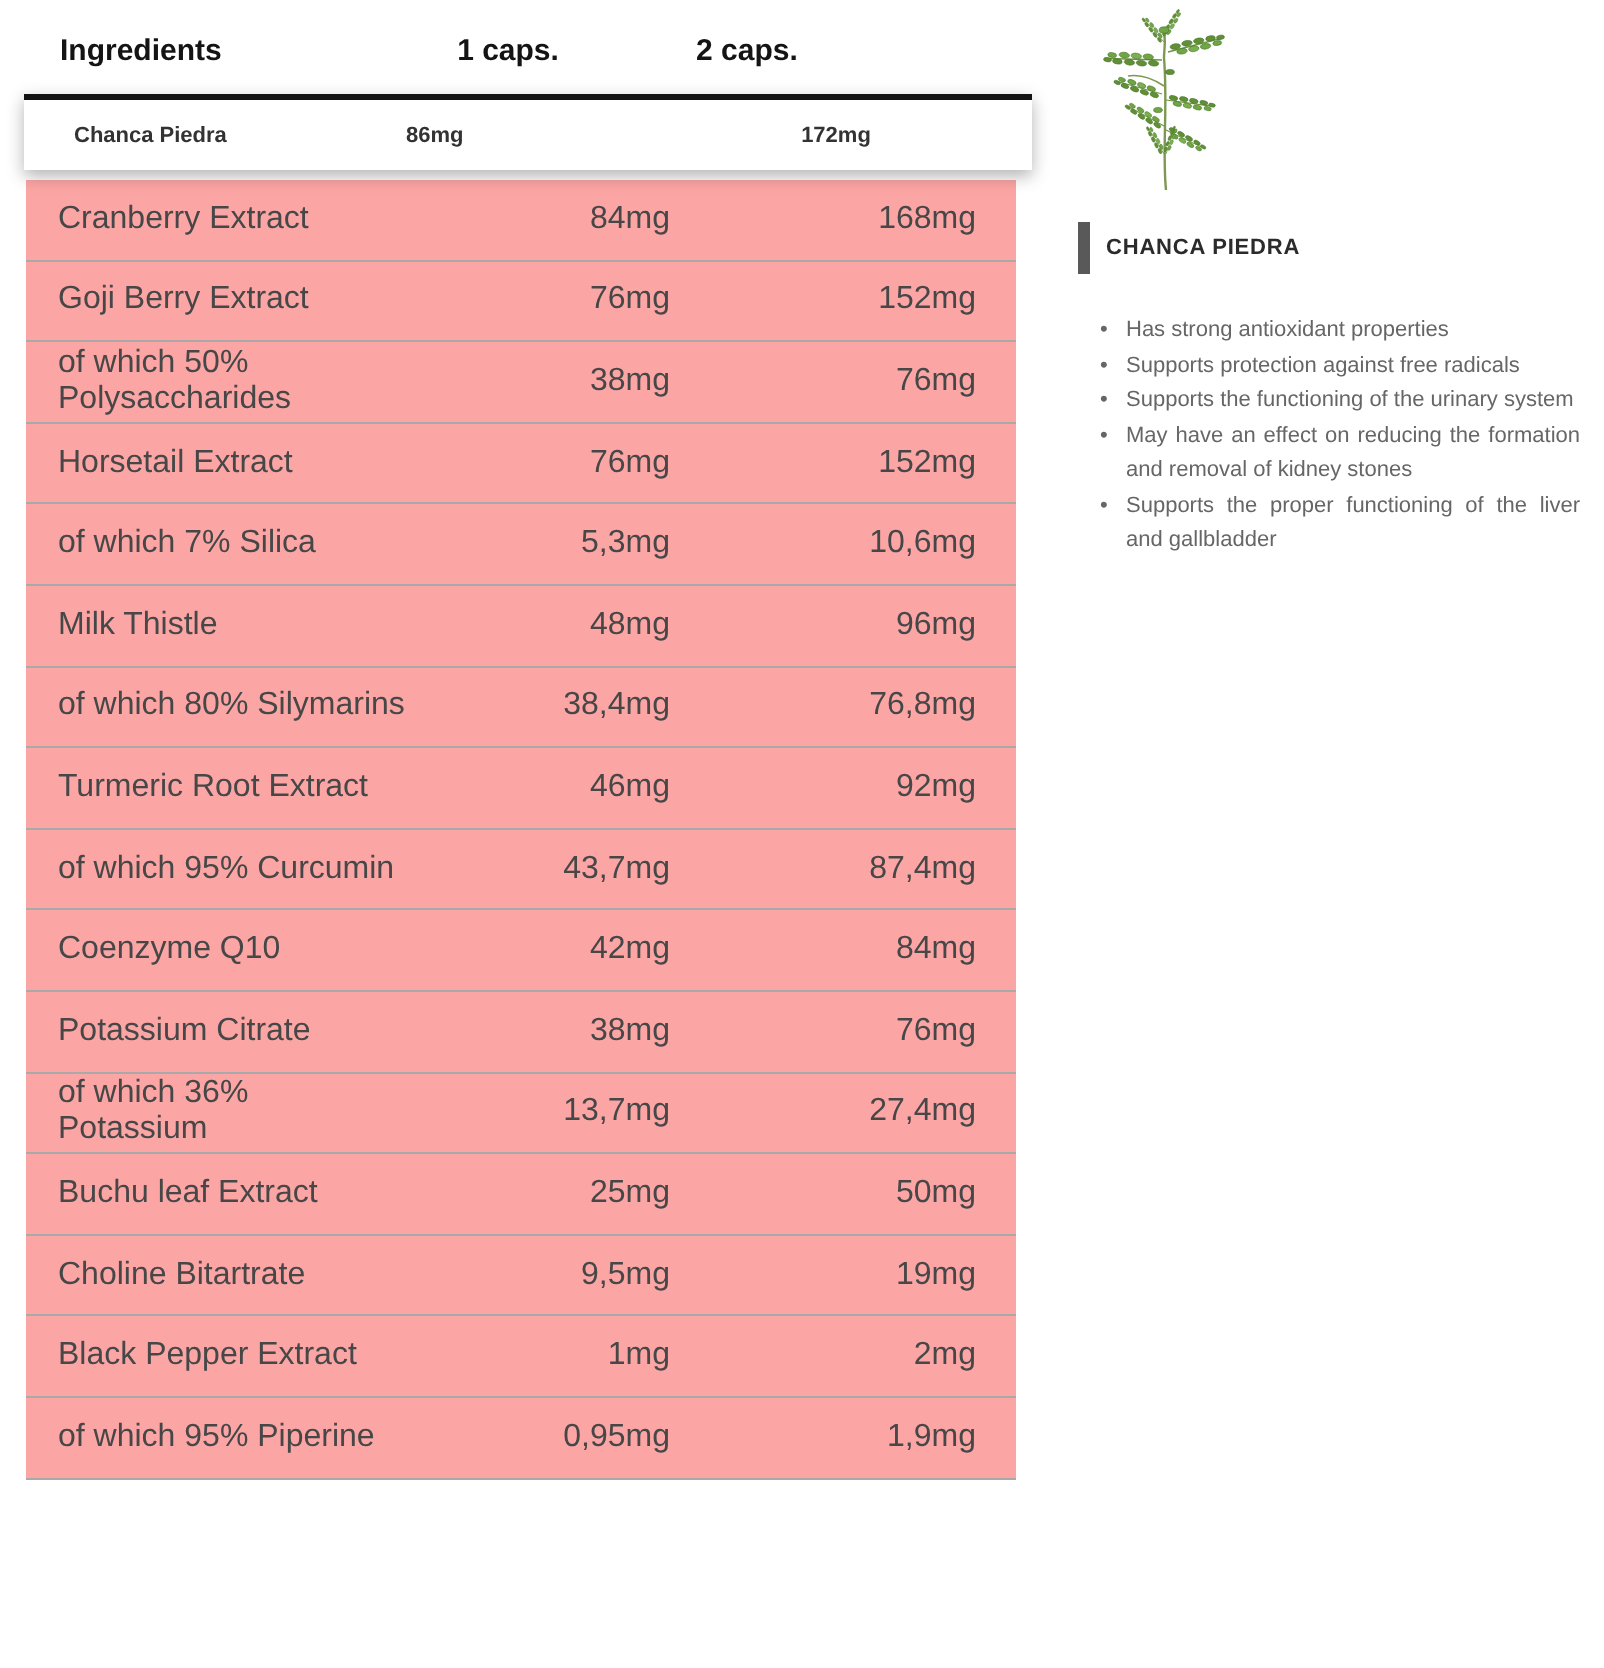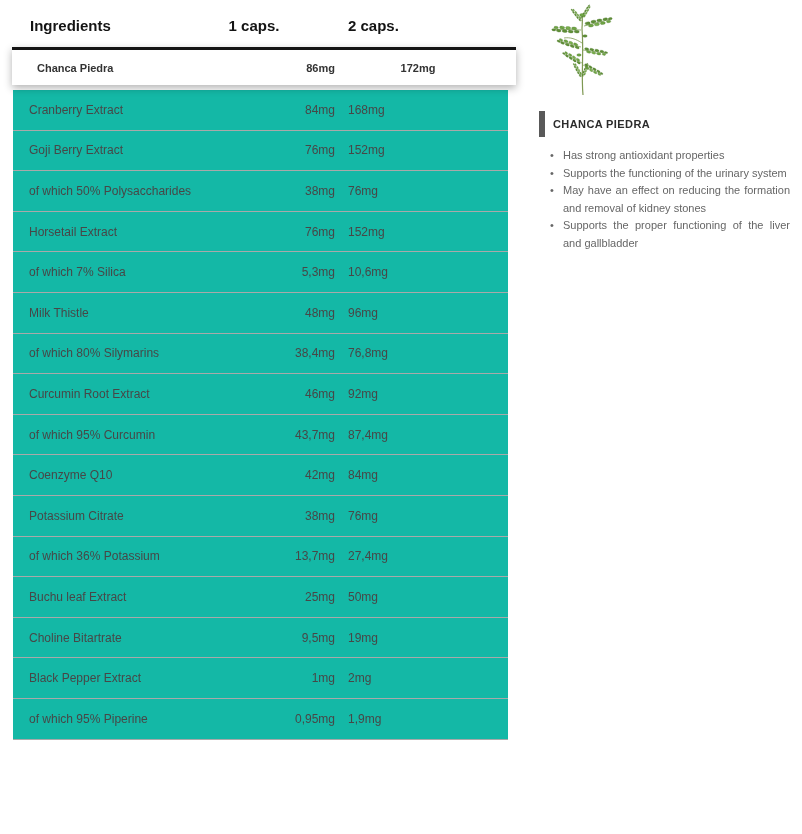--- a/index.html
+++ b/index.html
@@ -26,44 +26,44 @@
 
   .card{
     position:absolute;left:12px;top:47px;width:504px;height:38px;
     background:#ffffff;border-top:3px solid var(--card-border);
     box-shadow:0 3px 8px rgba(0,0,0,0.30);
     display:grid;grid-template-columns:1fr 145px 160px;align-items:center;
     padding-left:1px;padding-right:8px;
     font-size:11px;font-weight:bold;color:#333333;z-index:2;
   }
   .card .name{padding-left:24px;}
-  .card .v1{text-align:right;padding-right:13px;}
+  .card .v1{padding-right:13px;}
   .card .v2{text-align:center;padding-right:20px;}
 
   .rows{position:absolute;left:13px;top:90px;width:495px;}
   .row{
     height:40.6px;display:grid;grid-template-columns:1fr 145px 160px;
     align-items:center;border-bottom:1px solid var(--separator);
-    font-size:12px;color:var(--row-text);background:#14b8a6;
+    font-size:16px;color:var(--row-text);background:#fca5a5;
   }
   .row .name{padding-left:16px;}
   .row .v1{text-align:right;padding-right:13px;}
-  .row .v2{text-align:left;padding-right:20px;}
+  .row .v2{text-align:right;padding-right:20px;}
 
   
   .plant{position:absolute;left:538px;top:3px;}
 
   .info{position:absolute;left:539px;top:111px;width:251px;}
   .info-title-row{display:flex;align-items:center;}
   .accent-bar{width:6px;height:26px;background:var(--accent-bar);flex:0 0 auto;}
   .info-title{
     margin-left:8px;font-size:11px;font-weight:bold;color:#2b2b2b;
     letter-spacing:0.4px;
   }
-  .benefits{list-style:none;margin-top:10px;}
+  .benefits{list-style:none;margin-top:20px;}
   .benefits li{
     position:relative;padding-left:24px;font-size:11px;line-height:17.5px;
     color:var(--bullet-text);text-align:justify;
   }
   .benefits li::before{
     content:"\2022";position:absolute;left:11px;top:0;color:var(--bullet-text);
   }
 </style>
 </head>
 <body>
@@ -119,21 +119,21 @@
     <span class="v2">96mg</span>
   </div>
 
   <div class="row">
     <span class="name">of which 80% Silymarins</span>
     <span class="v1">38,4mg</span>
     <span class="v2">76,8mg</span>
   </div>
 
   <div class="row">
-    <span class="name">Curcumin Root Extract</span>
+    <span class="name">Turmeric Root Extract</span>
     <span class="v1">46mg</span>
     <span class="v2">92mg</span>
   </div>
 
   <div class="row">
     <span class="name">of which 95% Curcumin</span>
     <span class="v1">43,7mg</span>
     <span class="v2">87,4mg</span>
   </div>
 
@@ -215,20 +215,21 @@
   </svg>
 
   <div class="info">
     <div class="info-title-row">
       <span class="accent-bar"></span>
       <span class="info-title">CHANCA PIEDRA</span>
     </div>
     <ul class="benefits" id="bullets">
   <li>Has strong antioxidant properties</li>
 
+  <li>Supports protection against free radicals</li>
 
   <li>Supports the functioning of the urinary system</li>
 
   <li>May have an effect on reducing the formation and removal of kidney stones</li>
 
   <li>Supports the proper functioning of the liver and gallbladder</li>
 </ul>
   </div>
 
 </div>

